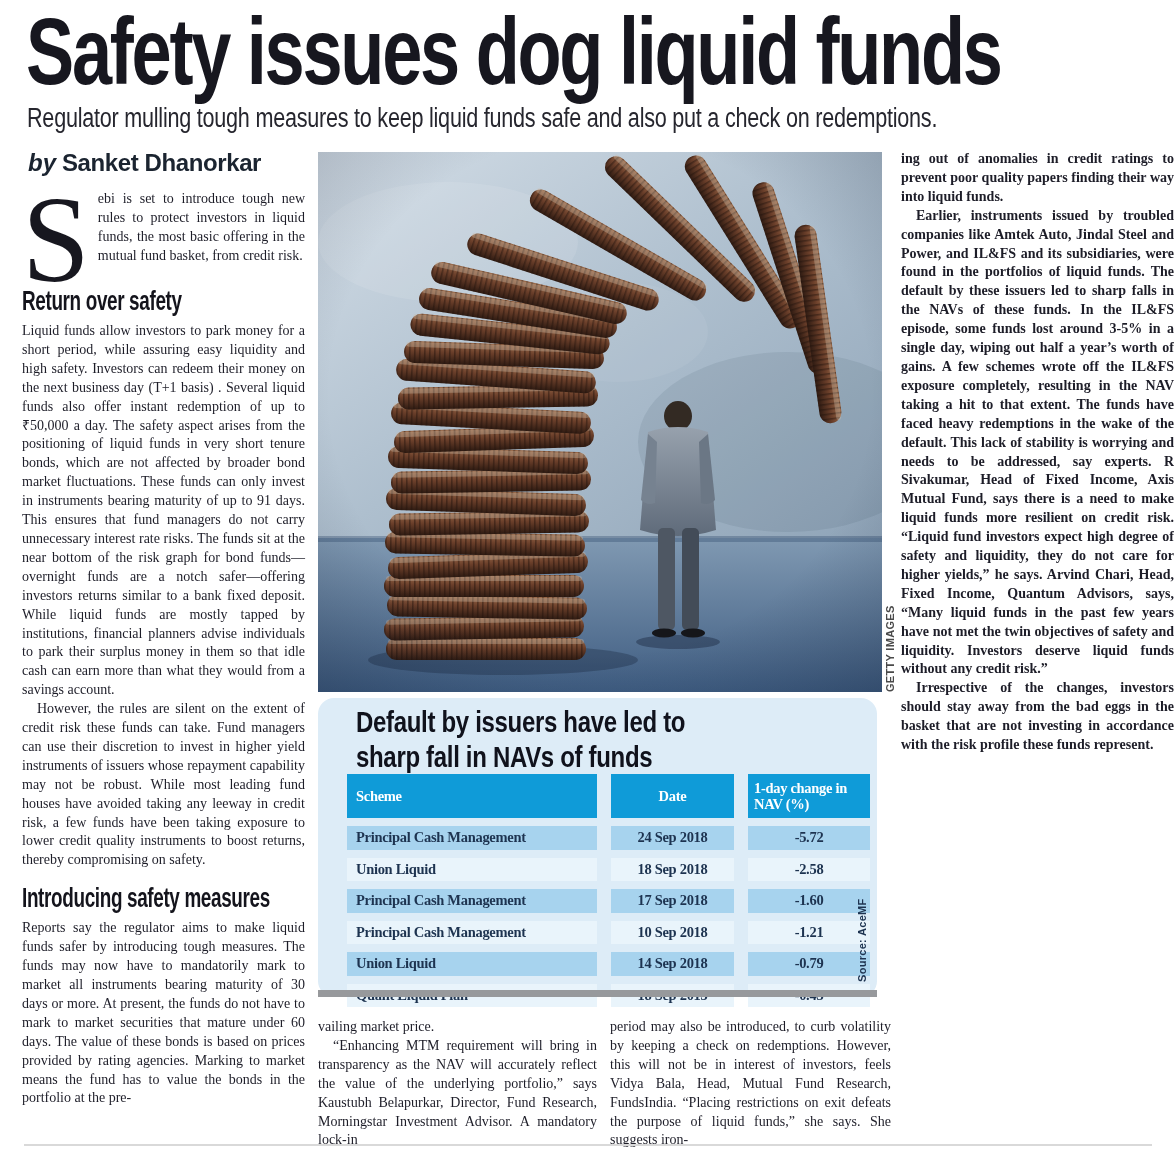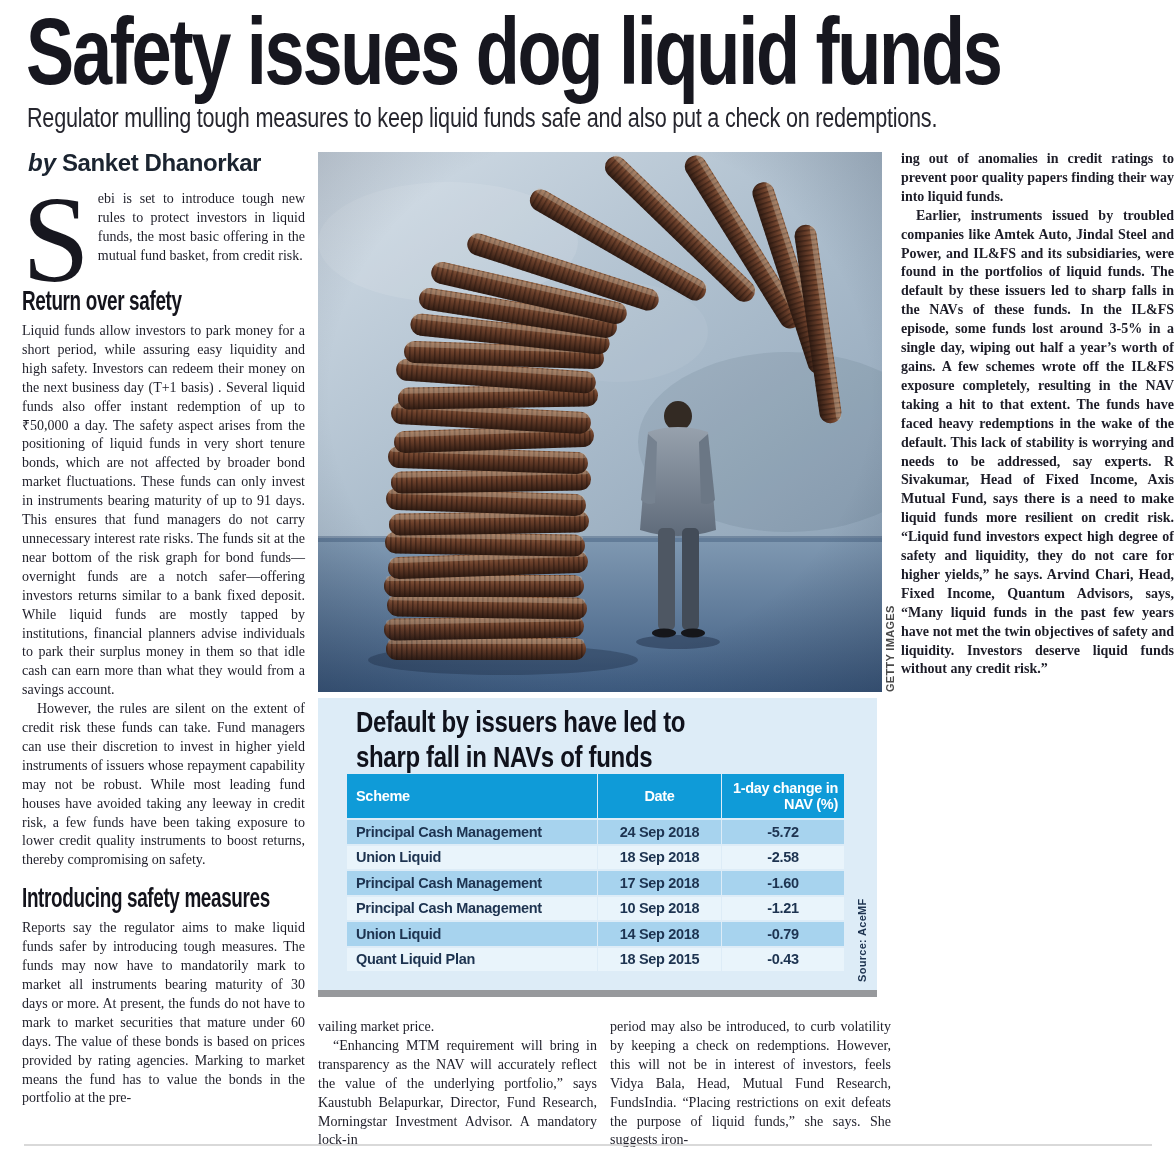--- a/index.html
+++ b/index.html
@@ -53,35 +53,35 @@
   .credit-vert {
     position:absolute; font-family:"Liberation Sans", sans-serif;
     font-weight:700; font-size:11px; color:#4a4a4a;
     writing-mode:vertical-rl; transform:rotate(180deg); letter-spacing:0.3px;
   }
   .credit-getty { left:884px; top:592px; height:100px; }
 
   
   .widget {
     position:absolute; left:318px; top:698px; width:559px; height:299px;
-    background:#ddecf7; font-family:"Liberation Sans", sans-serif;
+    background:#ddecf7; font-family:"Liberation Sans", sans-serif;border-radius:16px;
   }
   .widget-title {
     position:absolute; left:38px; top:6px;
     font-weight:700; font-size:30px; line-height:35px; letter-spacing:-0.4px;
     color:#10121c; white-space:nowrap;
     transform:scaleX(0.80); transform-origin:0 0;
   }
   .ntable { position:absolute; left:29px; top:76px; width:501px; }
-  .trow { display:grid; grid-template-columns:250px 123px 122px; column-gap:1px; margin-bottom:2px; }
+  .trow { display:grid; grid-template-columns:250px 123px 122px; column-gap:14px; margin-bottom:8px;font-family:Liberation Serif, serif; }
   .thead .tc { background:#0f9bd8; color:#ffffff; font-weight:700; font-size:14.5px;
     line-height:16px; min-height:44px; display:flex; align-items:center; }
   .tc { padding:0 6px; display:flex; align-items:center; min-height:23.5px;
     font-size:14.5px; font-weight:700; letter-spacing:-0.3px; color:#1d3350; }
-  .tc.c { justify-content:center; text-align:right; }
+  .tc.c { justify-content:center; text-align:left; }
   .tc.l { justify-content:flex-start; padding-left:9px; }
   .trow.data:nth-child(odd)  .tc { background:#e9f4fb; }
   .trow.data:nth-child(even) .tc { background:#a7d3ee; }
   .credit-source { left:856px; top:898px; height:84px; color:#1d3350; }
   .widget-bar { position:absolute; left:0; bottom:0; width:100%; height:7px; background:#97999c; }
 
   .bottom-rule { position:absolute; left:24px; top:1144px; width:1128px; height:2px; background:#d9d9d9; }
 </style>
 </head>
 <body>
@@ -188,20 +188,21 @@
       </g>
 
       <rect x="0" y="0" width="564" height="540" fill="url(#vig)"></rect>
     </svg>
   </div>
   <div class="credit-vert credit-getty">GETTY IMAGES</div>
 
   <div class="col col-right">
     <p>ing out of anomalies in credit ratings to prevent poor quality papers finding their way into liquid funds.</p>
     <p class="indent">Earlier, instruments issued by troubled companies like Amtek Auto, Jindal Steel and Power, and IL&amp;FS and its subsidiaries, were found in the portfolios of liquid funds. The default by these issuers led to sharp falls in the NAVs of these funds. In the IL&amp;FS episode, some funds lost around 3-5% in a single day, wiping out half a year’s worth of gains. A few schemes wrote off the IL&amp;FS exposure completely, resulting in the NAV taking a hit to that extent. The funds have faced heavy redemptions in the wake of the default. This lack of stability is worrying and needs to be addressed, say experts. R Sivakumar, Head of Fixed Income, Axis Mutual Fund, says there is a need to make liquid funds more resilient on credit risk. “Liquid fund investors expect high degree of safety and liquidity, they do not care for higher yields,” he says. Arvind Chari, Head, Fixed Income, Quantum Advisors, says, “Many liquid funds in the past few years have not met the twin objectives of safety and liquidity. Investors deserve liquid funds without any credit risk.”</p>
+    <p class="indent">Irrespective of the changes, investors should stay away from the bad eggs in the basket that are not investing in accordance with the risk profile these funds represent.</p>
   </div>
 
   <div class="widget">
     <div class="widget-title">
       <div>Default by issuers have led to</div>
       <div>sharp fall in NAVs of funds</div>
     </div>
     <div class="ntable">
       <div class="trow thead">
         <div class="tc l">Scheme</div>

